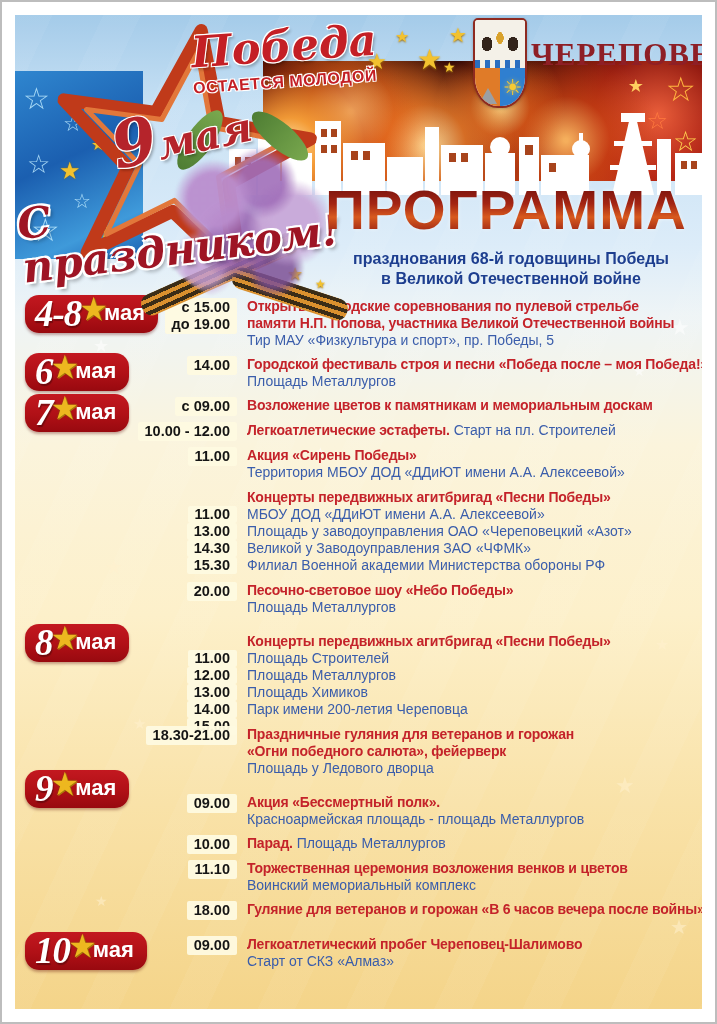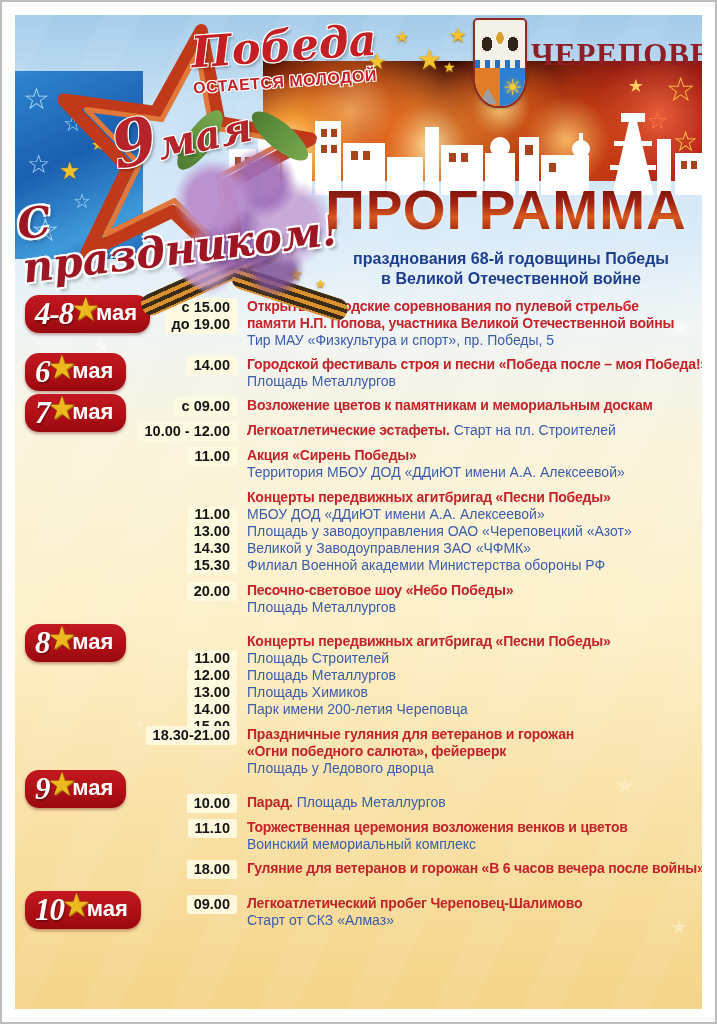--- a/index.html
+++ b/index.html
@@ -125,21 +125,21 @@
       letter-spacing:-0.2px; white-space:nowrap; }
   .loc-inline { color:#3a5dab; font-weight:normal; font-size:14px; letter-spacing:0; }
   .location { color:#3a5dab; font-size:14px; line-height:16px; white-space:nowrap; }
   .sub .location { line-height:17px; }
 
   .badge { position:absolute; left:10px; top:-3px; display:flex; align-items:center;
       background:linear-gradient(180deg,#c31820 0%,#b01016 55%,#98090f 100%);
       border-radius:14px; padding:2px 13px 4px 10px; height:38px;
       box-shadow:0 2px 3px rgba(90,0,0,.35); }
   .badge-num { font-family:"Liberation Serif", serif; font-style:italic; font-weight:bold;
-      font-size:31px; color:#fff; line-height:1; letter-spacing:-1px;
+      font-size:37px; color:#fff; line-height:1; letter-spacing:-1px;
       text-shadow:1px 2px 1px rgba(0,0,0,.3); }
   .badge-star { color:#edb71f; font-size:32px; line-height:1; margin:-8px -4px 0 -2px;
       text-shadow:0 0 2px #7a5a08, 1px 1px 0 #b8860b; font-style:normal; }
   .badge-word { font-size:22px; font-weight:bold; color:#fff; line-height:1; }
   .badge-8 { top:-9px; } .badge-9 { top:-24px; } .badge-10 { top:-4px; }
 
   
   .deco { position:absolute; z-index:2; pointer-events:none; }
   .wst { color:rgba(255,255,255,.55); }
   .cst { color:rgba(255,240,205,.55); }
@@ -482,20 +482,26 @@
   </div>
         <div class="row event section-gap">
     <div class="badge badge-9">
       <span class="badge-num">9</span>
       <span class="badge-star">★</span>
       <span class="badge-word">мая</span>
     </div>
     <div class="time-chip">
             <div>09.00</div>
           </div>
+    <div class="content">
+      <div class="title">
+              <div class="title-line">Акция  «Бессмертный полк».</div>
+            </div>
+      <div class="location">Красноармейская площадь - площадь Металлургов</div>
+    </div>
   </div>
         <div class="row event">
 
     <div class="time-chip">
             <div>10.00</div>
           </div>
     <div class="content">
       <div class="title">
               <div class="title-line">Парад.<span class="loc-inline"> Площадь Металлургов</span></div>
             </div>

